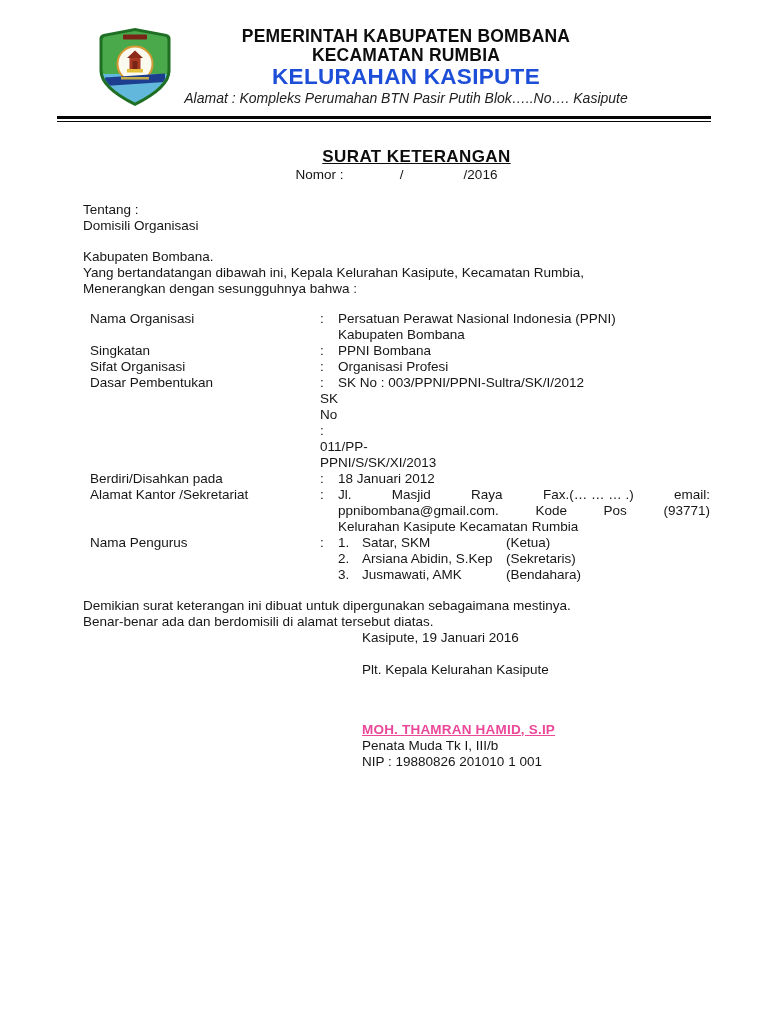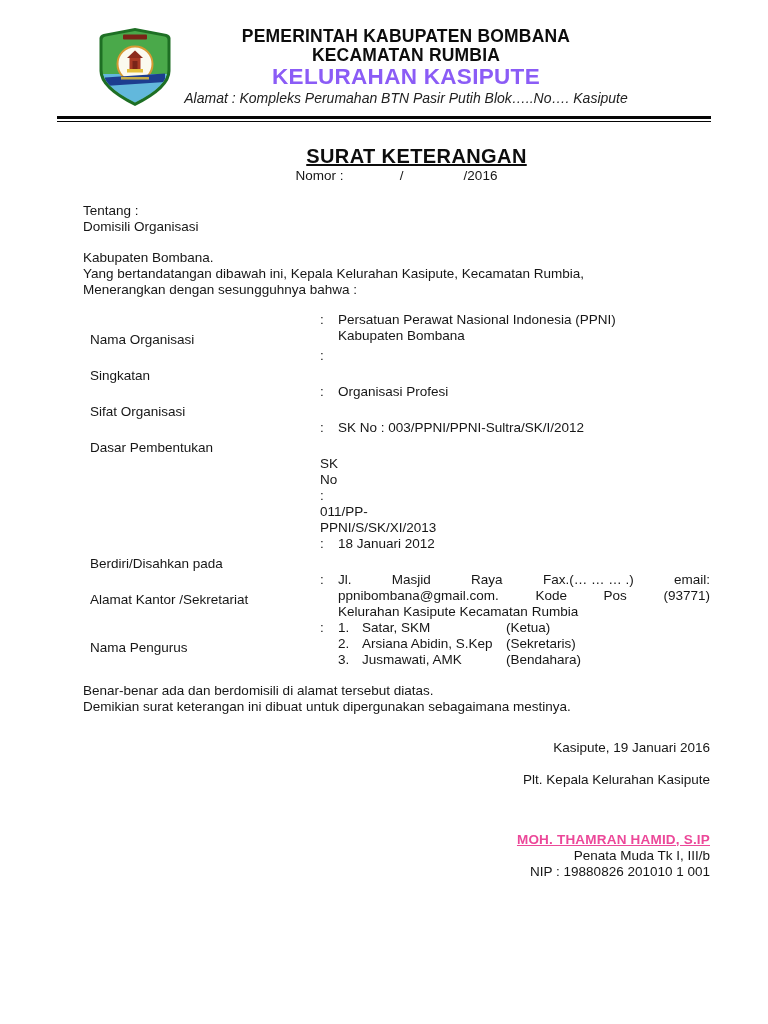--- a/index.html
+++ b/index.html
@@ -10,44 +10,44 @@
     font-size: 13.5px; line-height: 16px;
     color: #161616;
   }
   .page { position: relative; width: 768px; height: 1024px; overflow: hidden; background: #ffffff; }
 
   
   .letterhead { position: relative; height: 84px; padding-top: 27px; }
   .logo { position: absolute; left: 96px; top: 27px; width: 78px; height: 80px; }
   .lh-text { text-align: center; padding-left: 44px; }
   .lh1, .lh2 { font-weight: bold; font-size: 17.5px; line-height: 19px; letter-spacing: 0.2px; color: #0d0d0d; }
-  .lh3 { font-weight: bold; font-size: 22.5px; line-height: 24px; letter-spacing: 0.3px; color: #8b5cf6; text-align: center; }
+  .lh3 { font-weight: bold; font-size: 22.5px; line-height: 24px; letter-spacing: 0.3px; color: #1d4ed8; text-align: center; }
   .lh-address { font-style: italic; font-size: 14px; line-height: 18px; color: #222; }
   .rule { margin: 5px 57px 0 57px; border-top: 3px solid #050505; border-bottom: 1px solid #050505; height: 2px; }
 
   
   .content { padding: 0 58px 0 83px; }
 
   .title-block { margin-top: 26px; text-align: center; }
-  .doc-title { display: inline-block; font-weight: bold; font-size: 20px; line-height: 17px; text-decoration: underline; letter-spacing: 0.4px; color: #0d0d0d; margin-left: 40px; }
+  .doc-title { display: inline-block; font-weight: bold; font-size: 17px; line-height: 17px; text-decoration: underline; letter-spacing: 0.4px; color: #0d0d0d; margin-left: 40px; }
   .nomor { white-space: pre; line-height: 17px; }
 
   .subject { margin-top: 19px; }
   .intro { margin-top: 15px; }
 
   .details { margin-top: 14px; padding-left: 7px; }
   .drow { display: grid; grid-template-columns: 230px 18px 1fr; }
-  .drow .lbl { white-space: nowrap; margin-top: 20px; }
+  .drow .lbl { white-space: nowrap; }
   .drow .col { text-align: left; }
   .jline { display: flex; justify-content: space-between; }
   .member { display: grid; grid-template-columns: 24px 144px auto; }
 
   .closing { margin-top: 15px; }
 
-  .signature { margin-top: 25px; margin-left: 279px; text-align: right; }
+  .signature { margin-left: 279px; }
   .sig-gap-a { height: 16px; }
   .sig-name { margin-top: 44px; font-weight: bold; text-decoration: underline; letter-spacing: 0.2px; color: #ec4899; }
 </style>
 </head>
 <body>
 
 <div class="page">
 
   <div class="letterhead">
     <svg class="logo" viewBox="0 0 76 80" aria-hidden="true">
@@ -106,20 +106,21 @@
         <span class="col">:</span>
         <span class="val">
           <div>Persatuan Perawat Nasional Indonesia (PPNI)</div>
           <div>Kabupaten Bombana</div>
         </span>
       </div>
 
       <div class="drow">
         <span class="lbl">Singkatan</span>
         <span class="col">:</span>
+        <span class="val">PPNI Bombana</span>
       </div>
 
       <div class="drow">
         <span class="lbl">Sifat Organisasi</span>
         <span class="col">:</span>
         <span class="val">Organisasi Profesi</span>
       </div>
 
       <div class="drow">
         <span class="lbl">Dasar Pembentukan</span>
@@ -177,22 +178,22 @@
             <span>3.</span>
             <span>Jusmawati, AMK</span>
             <span>(Bendahara)</span>
           </div>
         </span>
       </div>
 
     </div>
 
     <div class="closing">
+      <div>Demikian surat keterangan ini dibuat untuk dipergunakan sebagaimana mestinya.</div>
       <div>Benar-benar ada dan berdomisili di alamat tersebut diatas.</div>
-      <div>Demikian surat keterangan ini dibuat untuk dipergunakan sebagaimana mestinya.</div>
     </div>
 
     <div class="signature">
       <div>Kasipute, 19 Januari 2016</div>
       <div class="sig-gap-a"></div>
       <div>Plt. Kepala Kelurahan Kasipute</div>
       <div class="sig-name">MOH. THAMRAN HAMID, S.IP</div>
       <div>Penata Muda Tk I, III/b</div>
       <div>NIP : 19880826 201010 1 001</div>
     </div>

